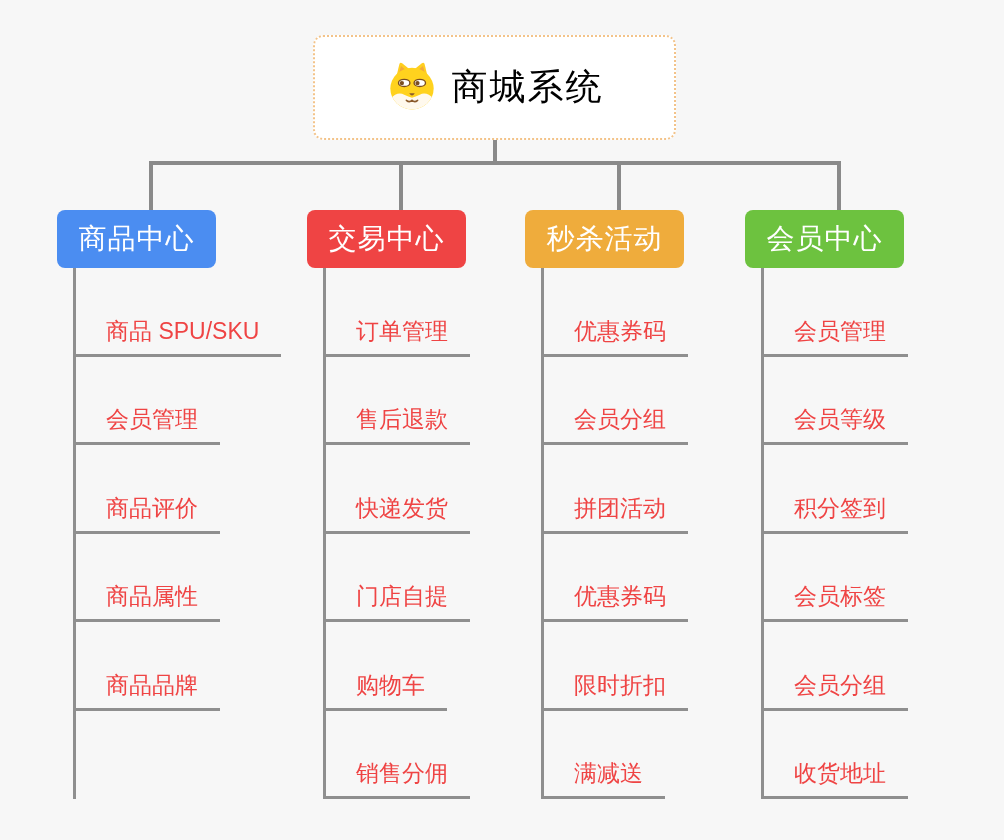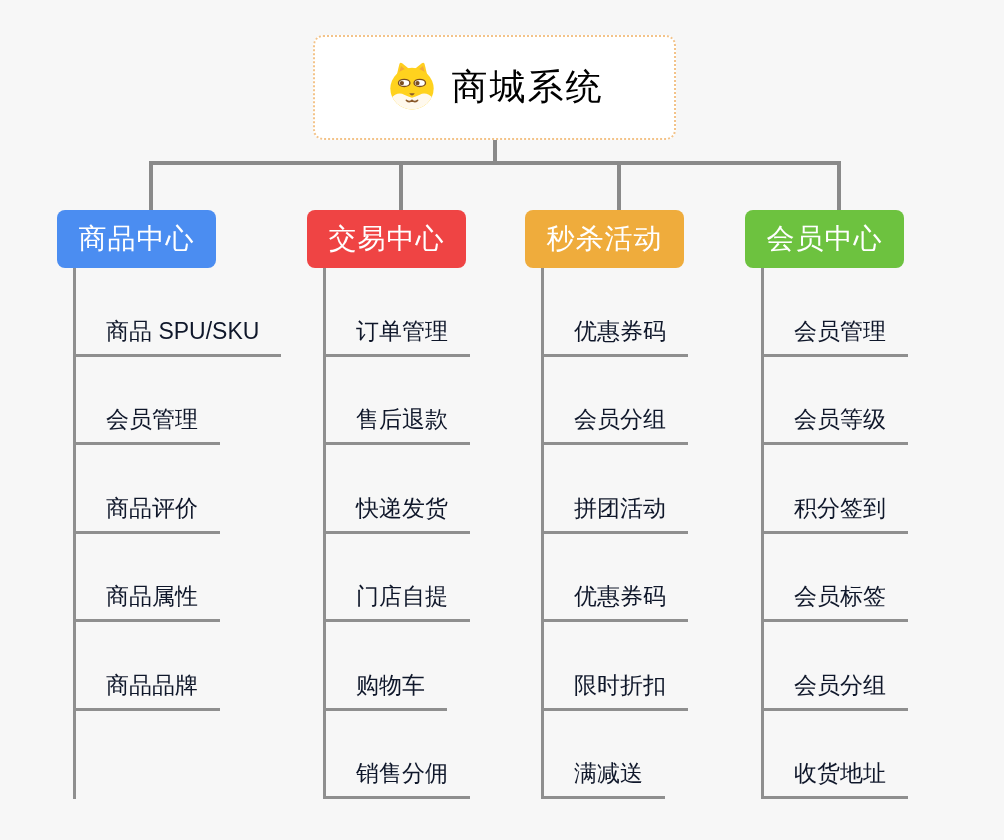--- a/index.html
+++ b/index.html
@@ -37,21 +37,21 @@
     position:absolute;left:16px;top:268px;height:531px;
     border-left:3px solid #8f8f8f;
     display:flex;flex-direction:column;
   }
   .sub-item{
     height:88.5px;box-sizing:border-box;
     display:flex;align-items:flex-end;
     width:max-content;white-space:nowrap;
     border-bottom:3px solid #8f8f8f;
     padding:0 22px 7px 30px;
-    font-size:23px;color:#0f172a;
+    font-size:23px;color:#ef4444;
     cursor:pointer;
   }
 
   .shiba{flex:0 0 auto;}
 </style>
 </head>
 <body>
 
 <div class="canvas">
 

